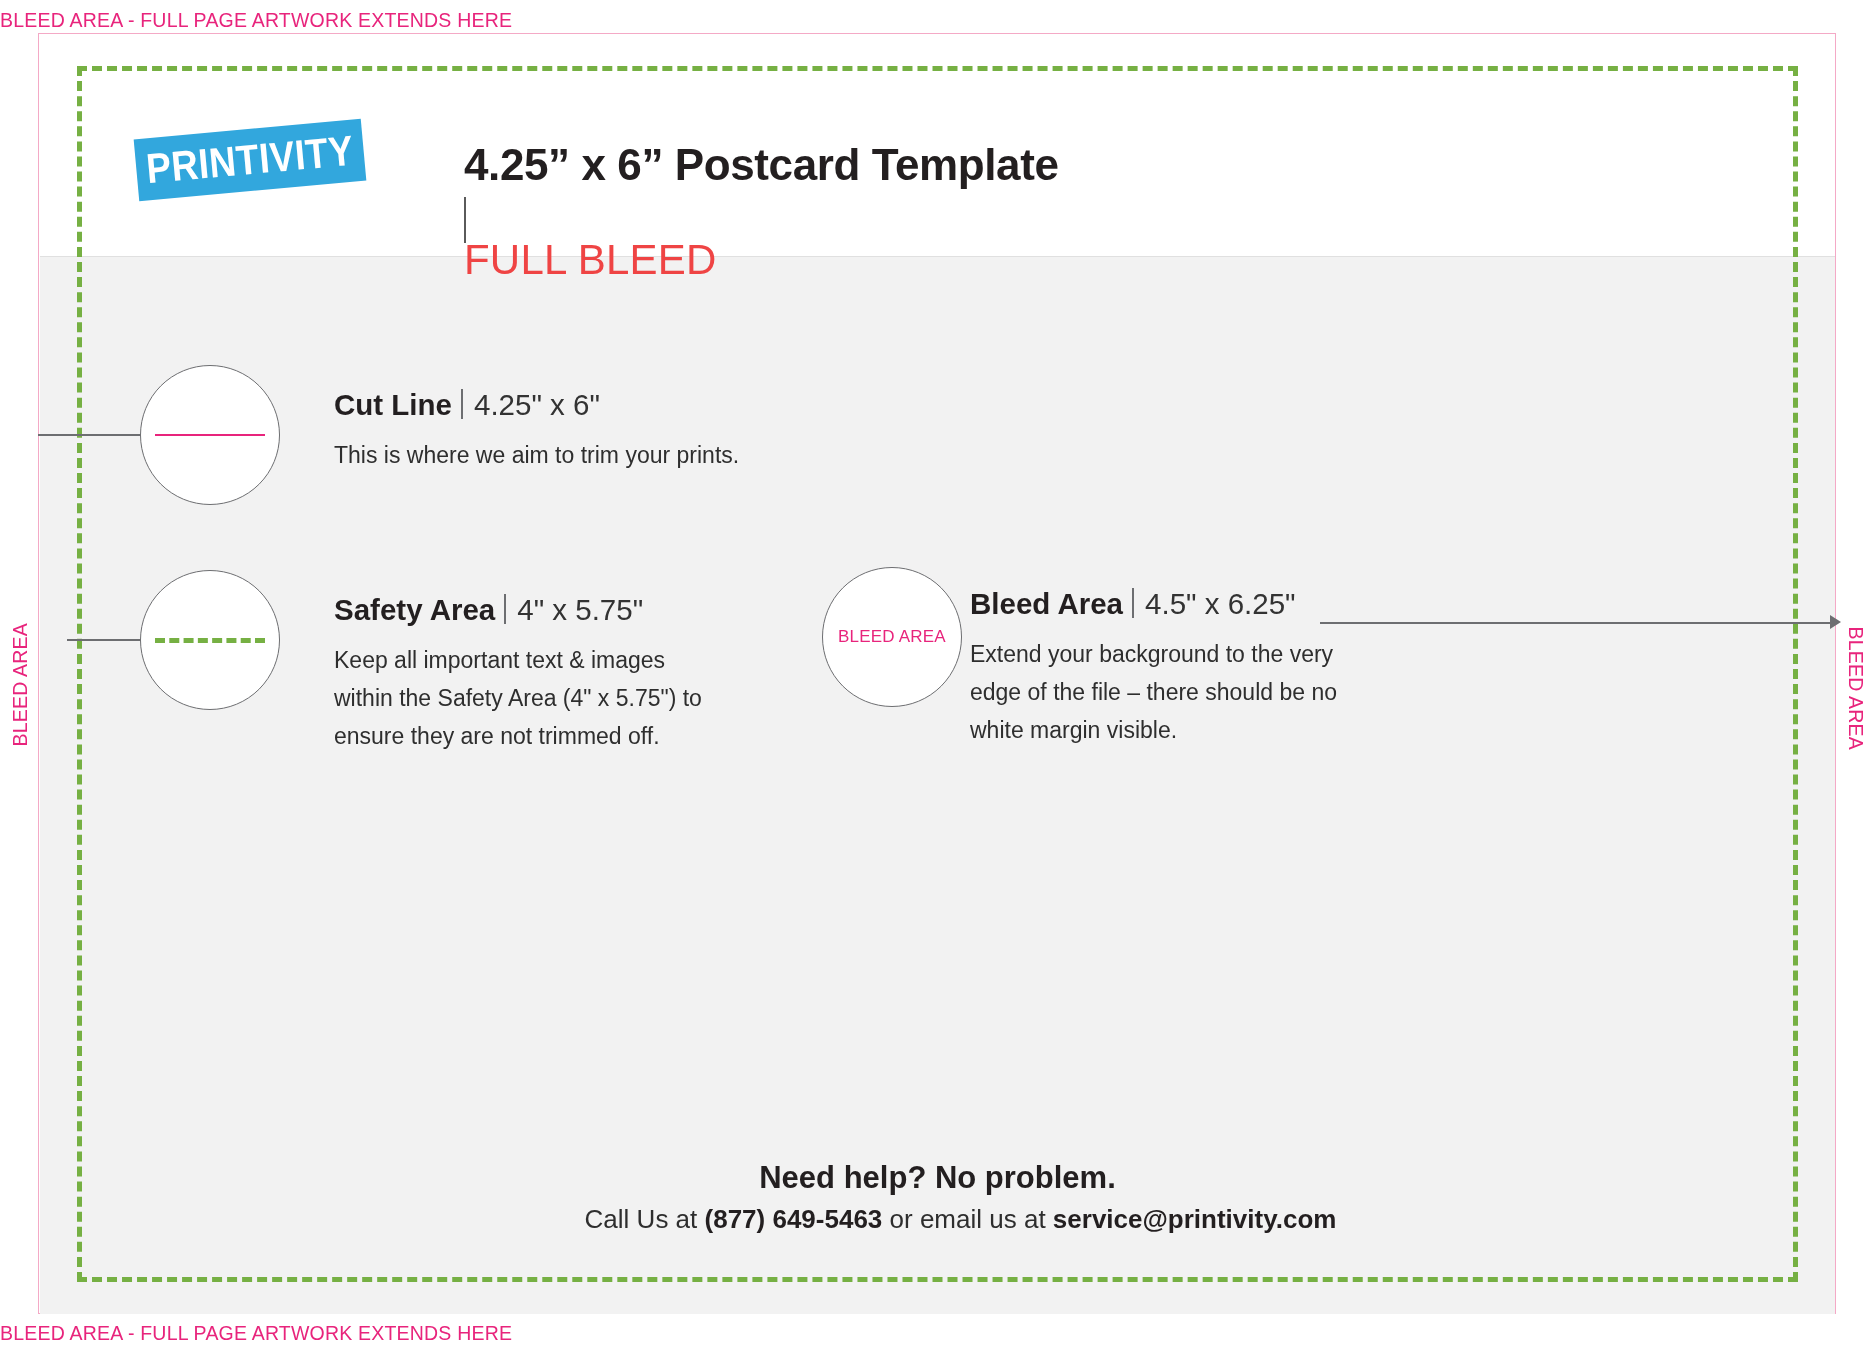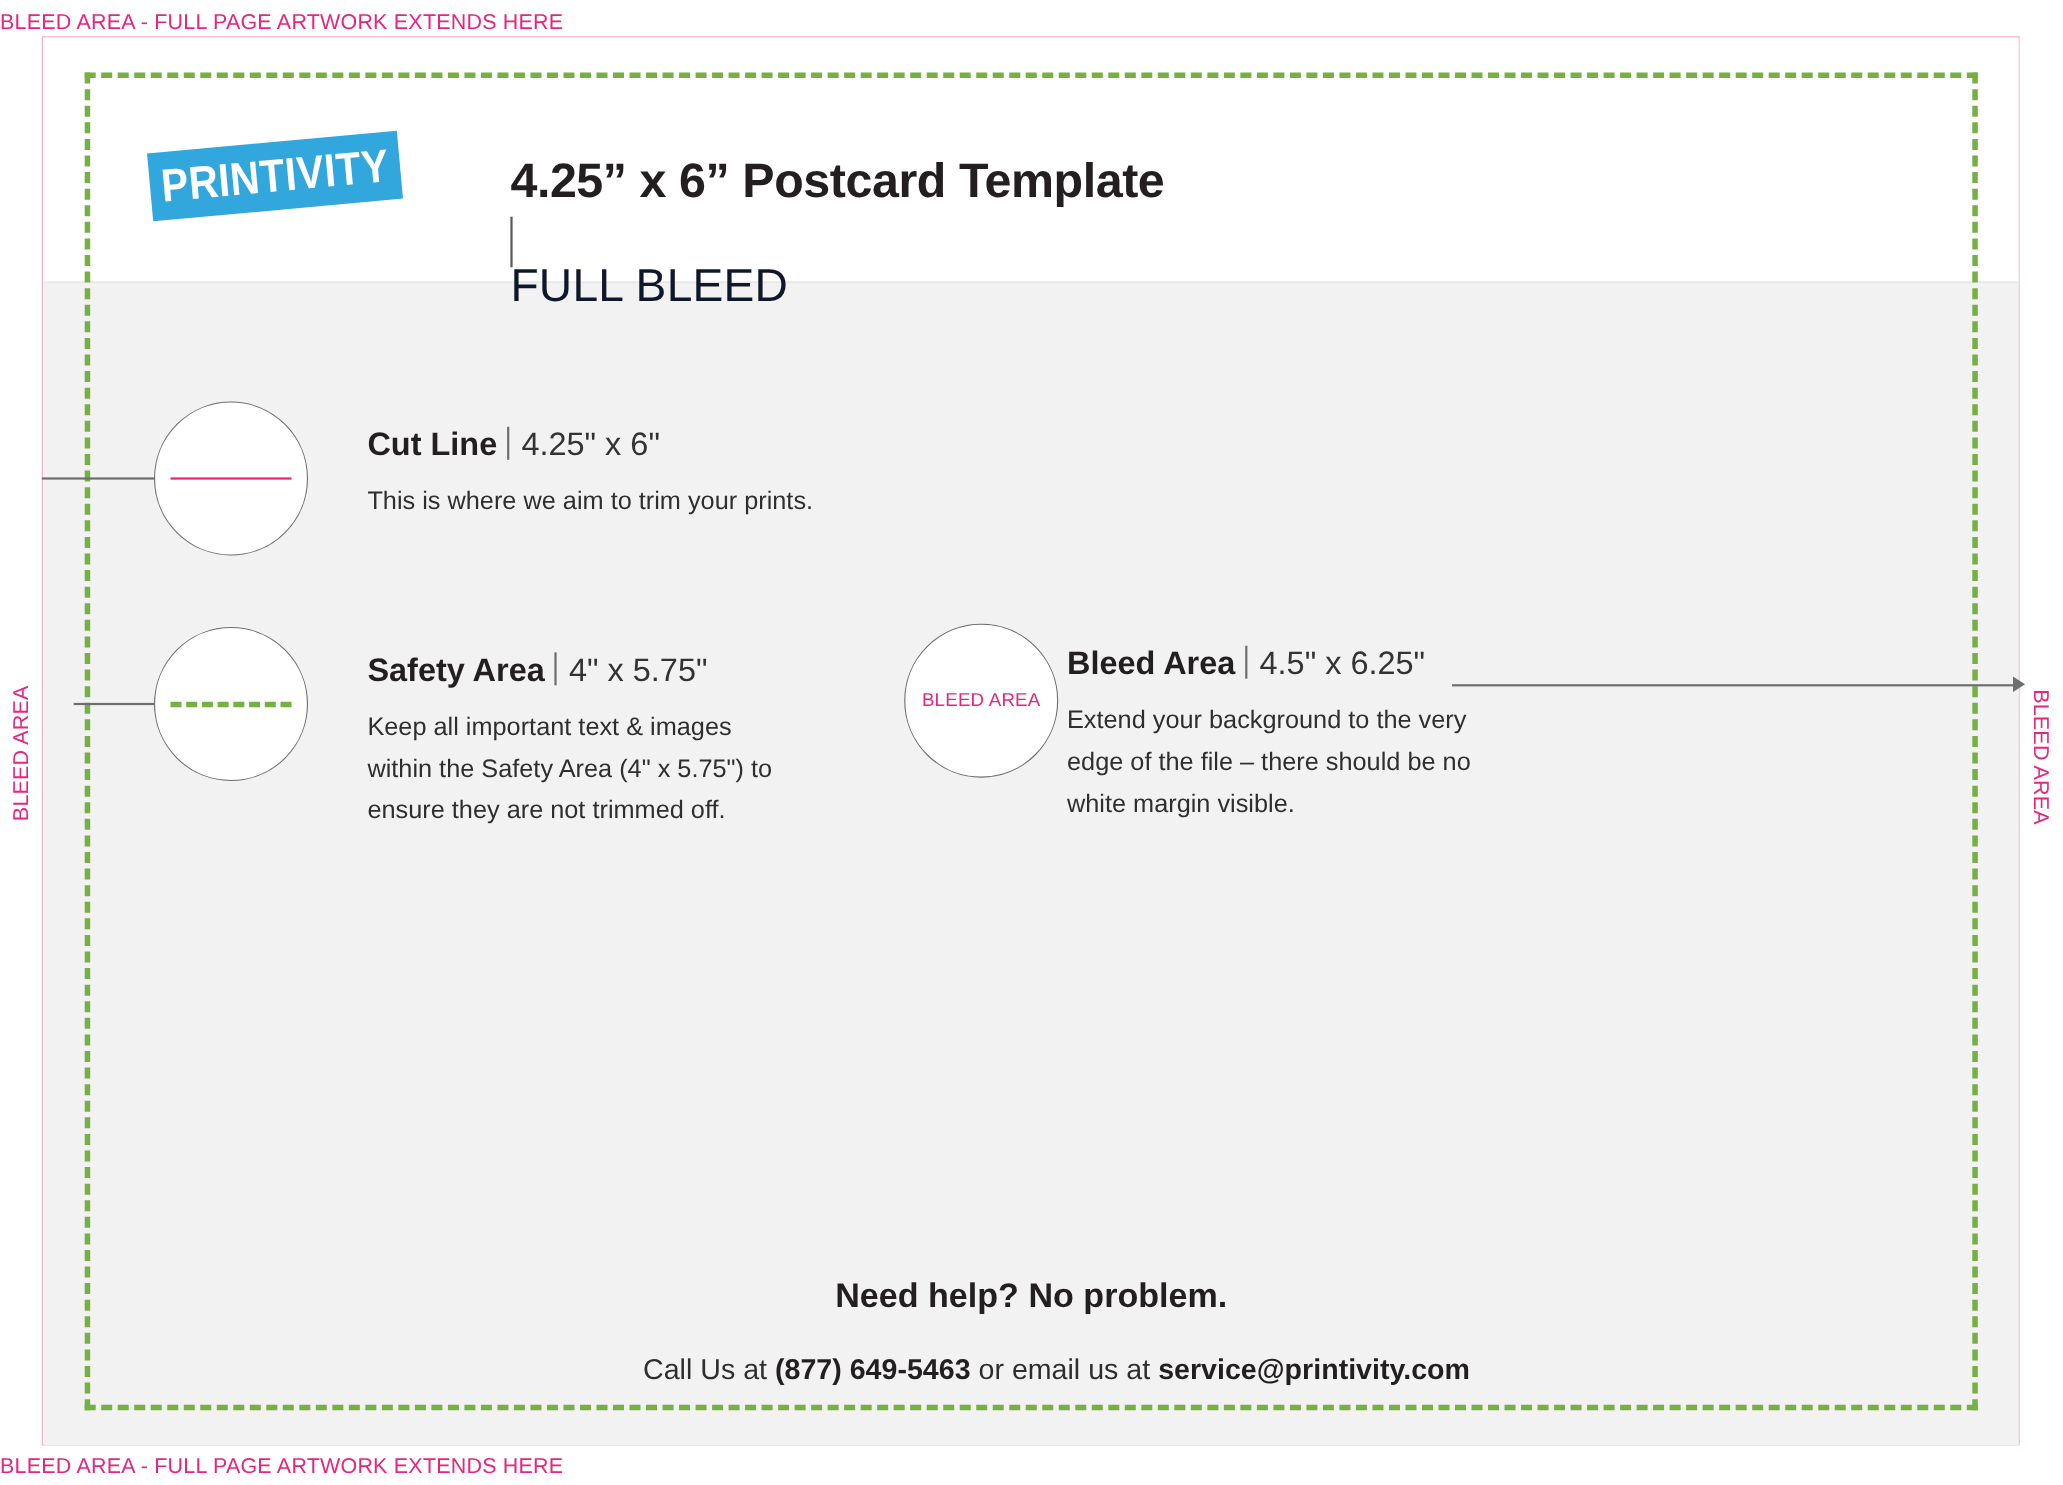--- a/index.html
+++ b/index.html
@@ -149,21 +149,21 @@
     width: 2px;
     height: 46px;
     background: #5a5a5a;
     margin: 0 17px;
     position: relative;
     top: 7px;
   }
   #header-title .t-sub {
     font-size: 42px;
     font-weight: 400;
-    color: #0f172a;
+    color: #ef4444;
     letter-spacing: .2px;
   }
 
   
   .callout {
     position: absolute;
   }
   .callout .bubble {
     position: absolute;
     width: 140px;
@@ -261,21 +261,21 @@
     position: absolute;
     left: 0;
     top: 1160px;
     width: 1875px;
     text-align: center;
   }
   #footer-help .fh-title {
     font-size: 31px;
     font-weight: 700;
     color: #231f20;
-    margin-bottom: 34px;
+    margin-bottom: 8px;
   }
   #footer-help .fh-line {
     font-size: 26px;
     color: #2e2e2e;
     padding-left: 46px;
   }
   #footer-help .fh-line b { font-weight: 700; color: #231f20; }
 </style>
 </head>
 <body>

